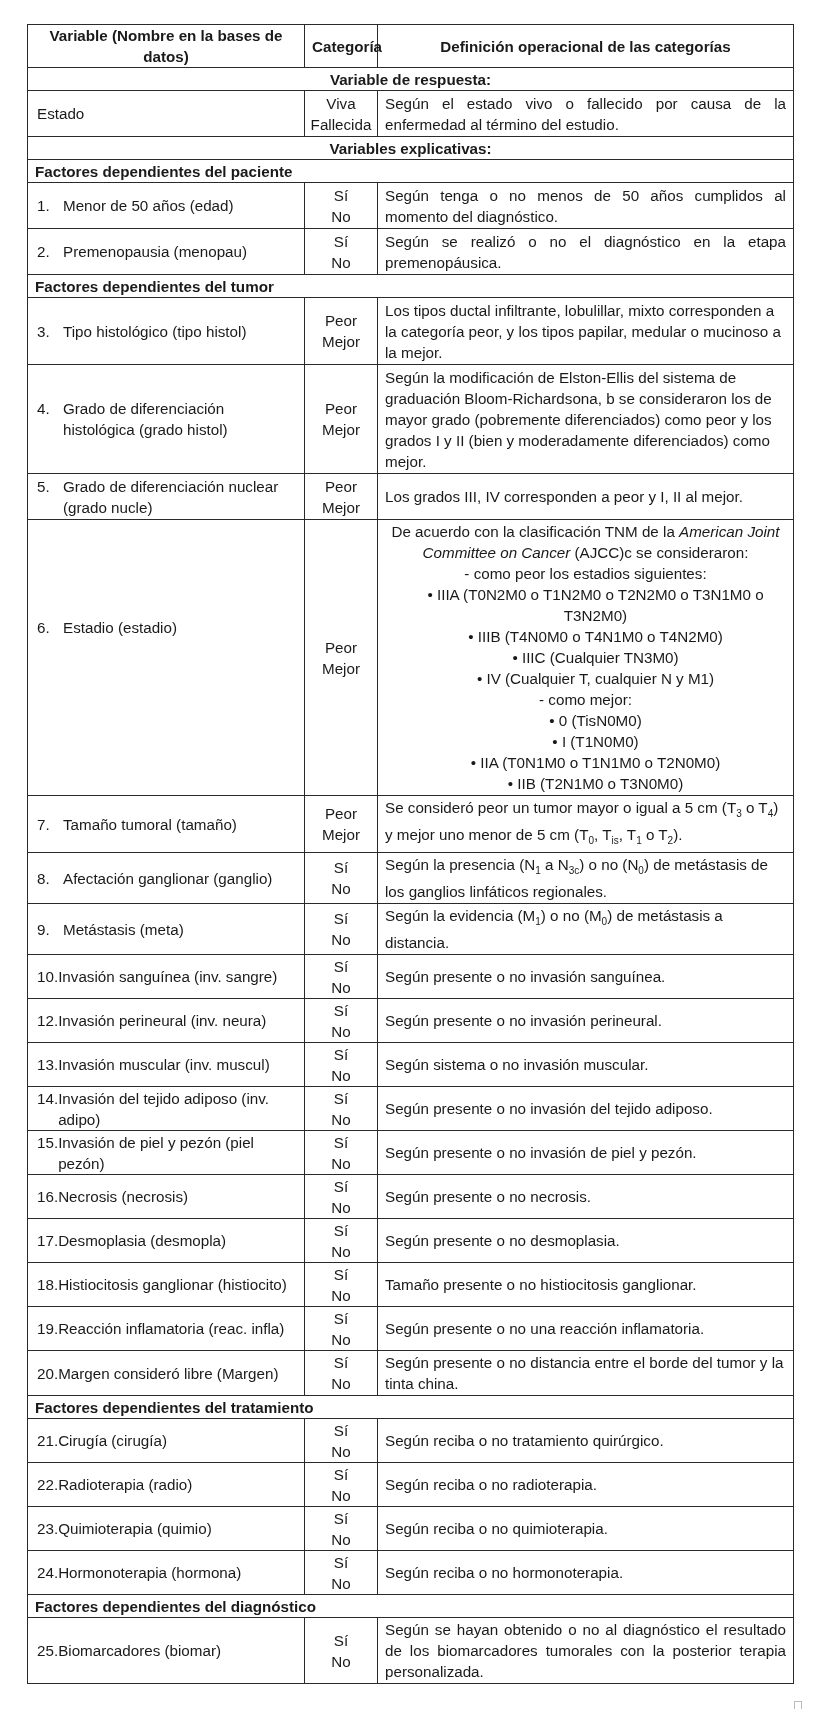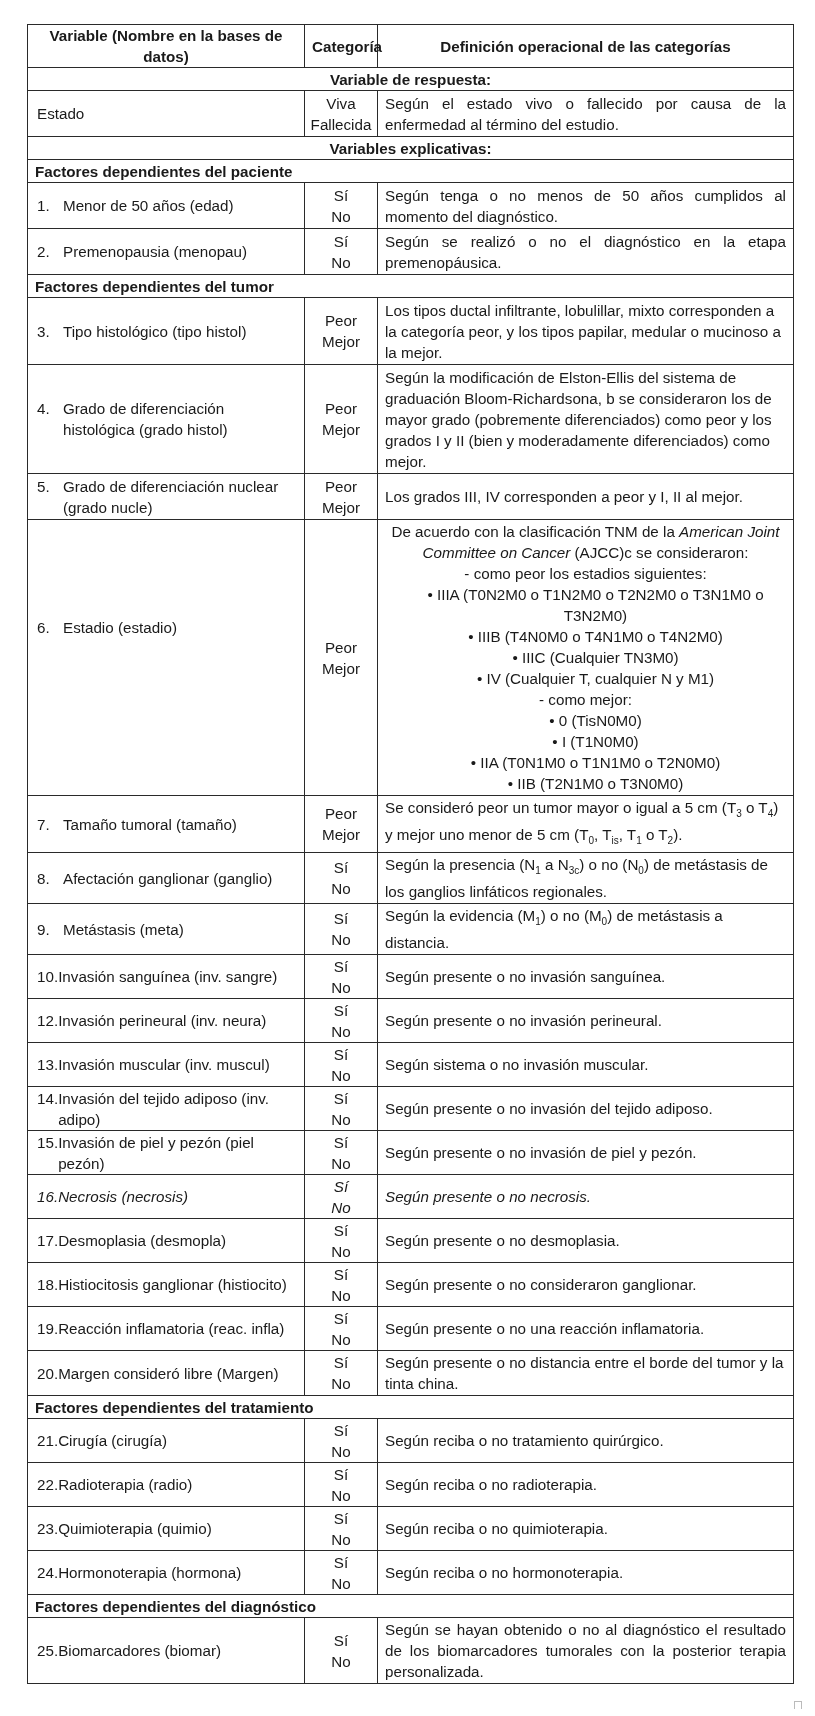--- a/index.html
+++ b/index.html
@@ -258,21 +258,21 @@
             <span class="var-num">15.</span>
             <span class="var-text">Invasión de piel y pezón (piel pezón)</span>
           </div>
         </td>
         <td class="cat">
           <span>Sí</span>
           <span>No</span>
         </td>
         <td class="def">Según presente o no invasión de piel y pezón.</td>
       </tr>
-      <tr style="height: 44px; font-style: italic;">
+      <tr style="height: 44px;">
         <td class="var">
           <div class="var-wrap">
             <span class="var-num">16.</span>
             <span class="var-text">Necrosis (necrosis)</span>
           </div>
         </td>
         <td class="cat">
           <span>Sí</span>
           <span>No</span>
         </td>
@@ -295,21 +295,21 @@
         <td class="var">
           <div class="var-wrap">
             <span class="var-num">18.</span>
             <span class="var-text">Histiocitosis ganglionar (histiocito)</span>
           </div>
         </td>
         <td class="cat">
           <span>Sí</span>
           <span>No</span>
         </td>
-        <td class="def">Según presente o no consideraron ganglionar.</td>
+        <td class="def">Tamaño presente o no histiocitosis ganglionar.</td>
       </tr>
       <tr style="height: 44px;">
         <td class="var">
           <div class="var-wrap">
             <span class="var-num">19.</span>
             <span class="var-text">Reacción inflamatoria (reac. infla)</span>
           </div>
         </td>
         <td class="cat">
           <span>Sí</span>

